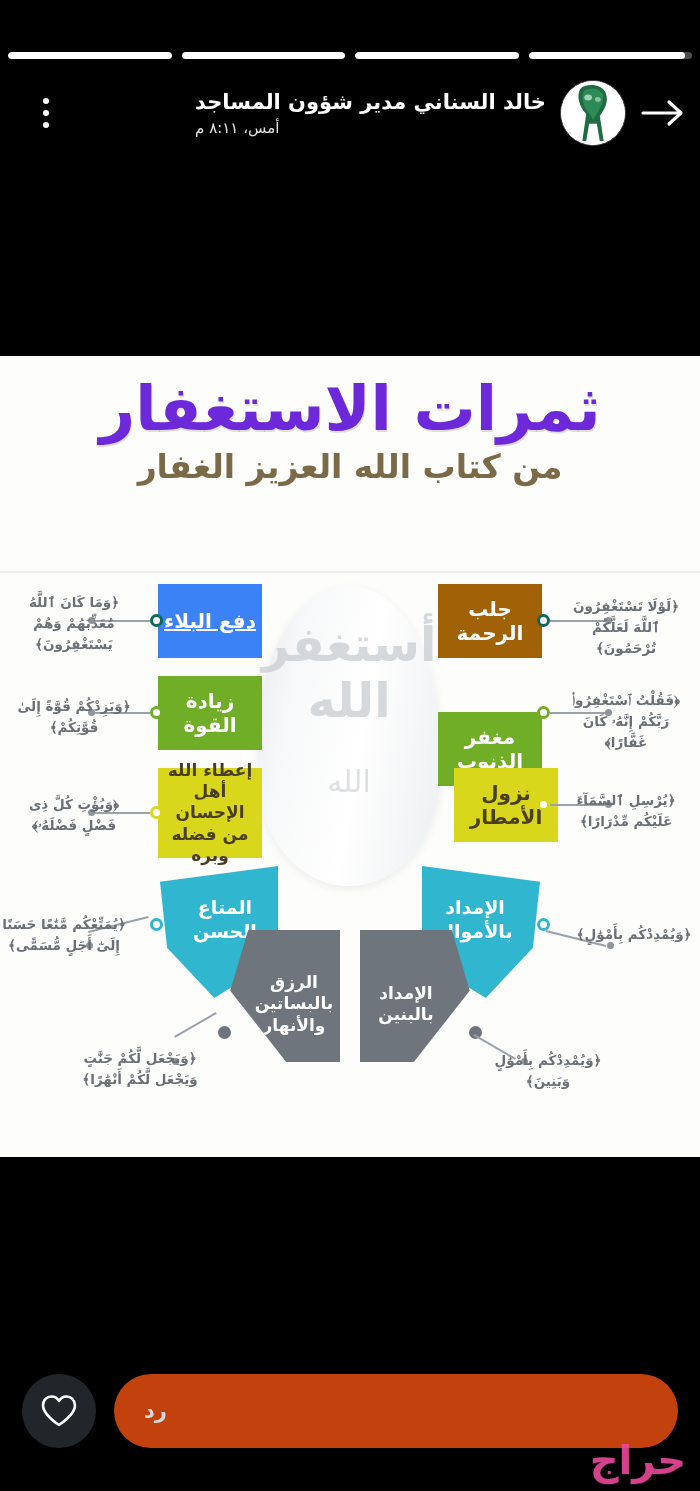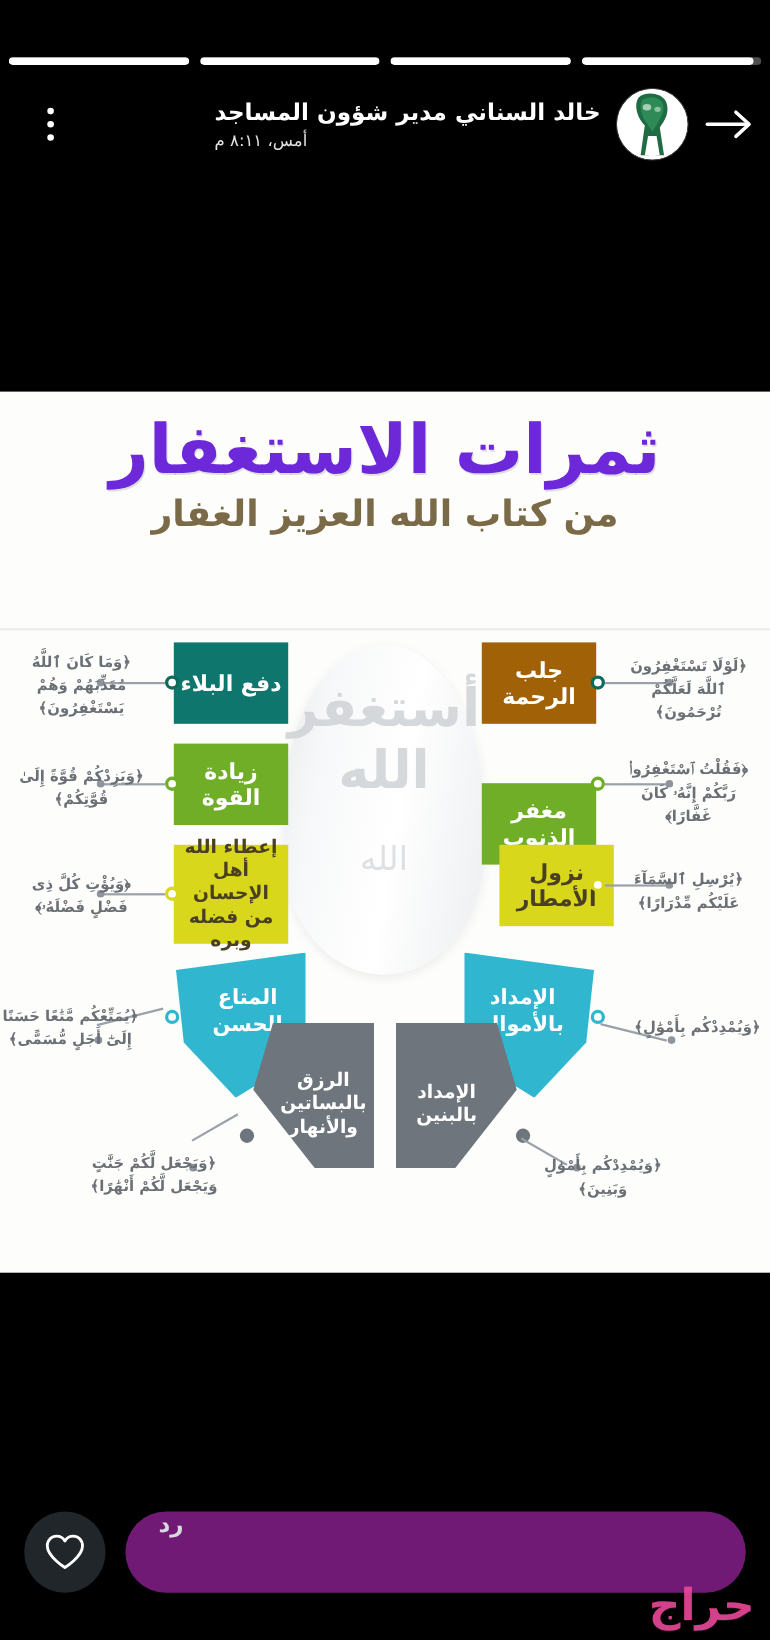--- a/index.html
+++ b/index.html
@@ -176,22 +176,22 @@
     position:absolute; bottom:40px; left:0; width:100%;
     height:80px; display:flex; align-items:center; padding:0 22px; gap:18px;
     z-index:20;
   }
   .like-btn {
     width:74px; height:74px; border-radius:50%;
     background:#20262a; display:flex; align-items:center; justify-content:center;
     cursor:pointer; flex:0 0 auto;
   }
   .reply-box {
-    flex:1; height:74px; border-radius:38px; background:#701a75;
-    display:flex; align-items:flex-start; justify-content:flex-end;
+    flex:1; height:74px; border-radius:38px; background:#c2410c;
+    display:flex; align-items:center; justify-content:flex-end;
     padding:0 30px; direction:rtl; cursor:text;
   }
   .reply-placeholder { color:#d6dadd; font-size:21px; font-weight:600; }
 
   .watermark {
     position:absolute; right:14px; bottom:8px; z-index:25;
     font-size:40px; font-weight:900; color:#ec4899; direction:rtl;
     letter-spacing:-1px; opacity:.9;
     text-shadow:0 1px 1px rgba(255,255,255,.12);
   }
@@ -269,21 +269,21 @@
     <div class="block bk-r1" style="background:#a16207;">
       <span>جلب الرحمة</span>
     </div>
     <div class="block bk-r2" style="background:#6fae26;">
       <span>مغفر الذنوب</span>
     </div>
     <div class="block bk-r3 dark-text" style="background:#d8d71c;">
       <span>نزول الأمطار</span>
     </div>
 
-    <div class="block bk-l1" style="background:#0f766e;">
+    <div class="block bk-l1" style="background:#3b82f6;text-decoration:underline;">
       <span>دفع البلاء</span>
     </div>
     <div class="block bk-l2" style="background:#6fae26;">
       <span>زيادة القوة</span>
     </div>
     <div class="block bk-l3 tall dark-text" style="background:#d8d71c;">
       <span>إعطاء الله أهل الإحسان من فضله وبره</span>
     </div>
 
     <div class="petal petal-outer-r" style="background:#31b6cf;">

